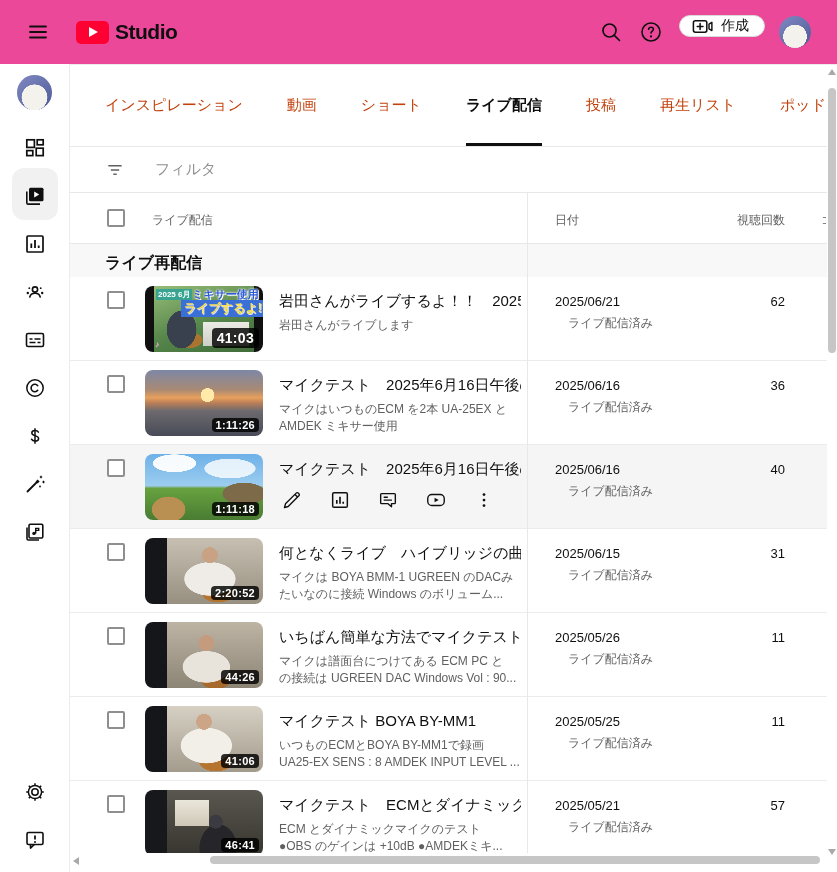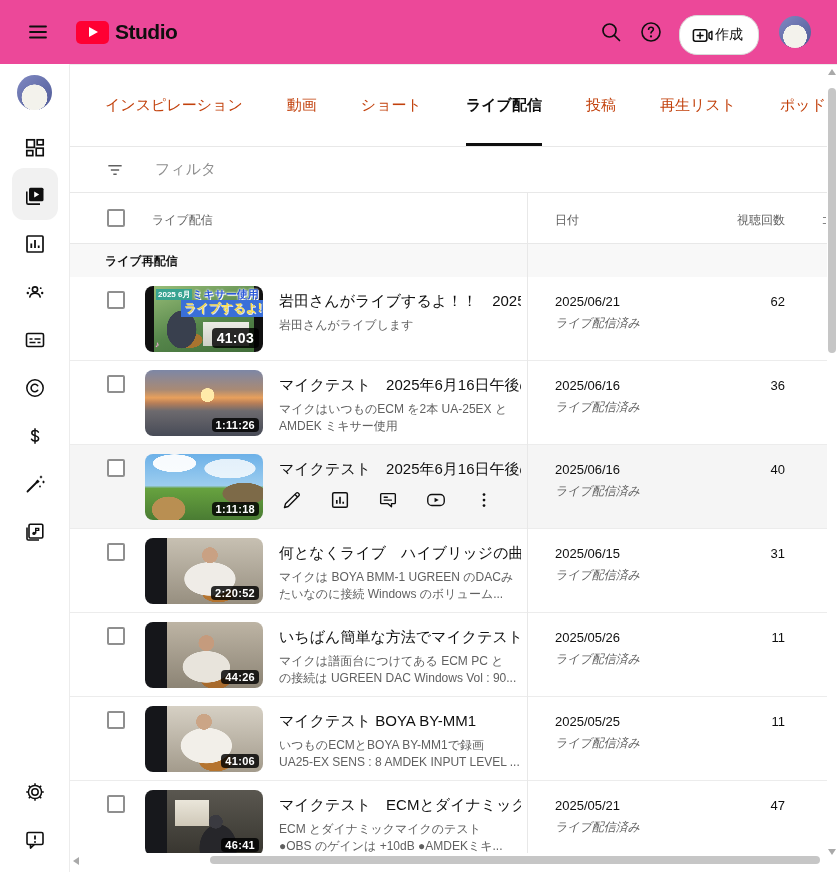--- a/index.html
+++ b/index.html
@@ -10,21 +10,21 @@
   
   .topbar { position:absolute; top:0; left:0; width:837px; height:64px; background:#ec4899; z-index:5; }
   .hamburger { position:absolute; left:24px; top:18px; width:28px; height:28px; display:flex; align-items:center; justify-content:center; cursor:pointer; }
   .logo { position:absolute; left:76px; top:20px; display:flex; align-items:center; gap:6px; }
   .logo-badge { width:33px; height:23px; border-radius:5px; background:#FF0033; display:flex; align-items:center; justify-content:center; }
   .logo-badge .tri { width:0; height:0; border-left:9px solid #fff; border-top:5.5px solid transparent; border-bottom:5.5px solid transparent; margin-left:2px; }
   .logo-text { font-size:21px; font-weight:bold; letter-spacing:-0.5px; color:#0f0f0f; }
   .tb-icon { position:absolute; top:20px; width:24px; height:24px; cursor:pointer; }
   .tb-search { left:599px; }
   .tb-help  { left:639px; }
-  .create-btn { position:absolute; left:679px; top:15px; height:40px; padding:0 15px 0 11px; border:1px solid #d9d9d9; border-radius:18px; display:flex; align-items:center; gap:1px; background:#fff; cursor:pointer; }
+  .create-btn { position:absolute; left:679px; top:15px; height:22px; padding:0 15px 0 11px; border:1px solid #d9d9d9; border-radius:18px; display:flex; align-items:center; gap:7px; background:#fff; cursor:pointer; }
   .create-btn span { font-size:14px; color:#0f0f0f; }
   .avatar { border-radius:50%; background:radial-gradient(circle at 50% 64%, #f3f2ec 0 45%, rgba(0,0,0,0) 46%), linear-gradient(140deg,#8089c2,#4e5996); cursor:pointer; }
   .tb-avatar { position:absolute; left:779px; top:16px; width:32px; height:32px; }
 
   
   .sidebar { position:absolute; top:64px; left:0; width:70px; height:808px; background:#fff; border-right:1px solid #ececec; z-index:4; }
   .sb-avatar { position:absolute; left:17px; top:11px; width:35px; height:35px; }
   .sb-item { position:absolute; left:23px; width:24px; height:24px; cursor:pointer; }
   .sb-active-bg { position:absolute; left:12px; top:104px; width:46px; height:52px; background:#f1f1f1; border-radius:12px; }
   svg.ic { display:block; }
@@ -44,37 +44,37 @@
   .chk { width:18px; height:18px; border:2px solid #8f8f8f; border-radius:2px; background:#fff; cursor:pointer; }
   .th-chk { position:absolute; left:37px; top:16px; }
   .th-title { position:absolute; left:82px; top:19px; }
   .th-date { position:absolute; left:485px; top:19px; }
   .th-views { position:absolute; left:545px; width:170px; top:19px; text-align:right; }
   .th-clip { position:absolute; left:751px; top:19px; width:5px; overflow:hidden; white-space:nowrap; }
   .col-divider { position:absolute; left:457px; top:128px; width:1px; height:660px; background:#e8e8e8; z-index:2; }
   .table-right-edge { position:absolute; left:757px; top:128px; width:1px; height:660px; background:#e8e8e8; z-index:2; }
 
   .section-bar { position:absolute; top:179px; left:0; width:757px; height:33px; background:#f8f8f8; }
-  .section-bar span { position:absolute; left:35px; top:9px; font-size:12px; color:#0f0f0f; font-weight:bold; }
+  .section-bar span { position:absolute; left:35px; top:9px; font-size:16px; color:#0f0f0f; font-weight:bold; }
 
   .rows { position:absolute; top:212px; left:0; width:757px; }
   .vrow { position:relative; width:757px; height:84px; border-bottom:1px solid #ececec; background:#fff; cursor:pointer; }
   .vrow.hover { background:#f5f5f5; }
   .cell-chk { position:absolute; left:37px; top:14px; }
   .thumb { position:absolute; left:75px; top:9px; width:118px; height:66px; border-radius:8px; overflow:hidden; }
   .dur { position:absolute; right:4px; bottom:4px; background:rgba(0,0,0,.82); color:#fff; font-weight:bold; font-size:11px; padding:1px 4px; border-radius:4px; letter-spacing:.3px; }
   .dur.big { font-size:14px; padding:2px 5px; }
   .cell-main { position:absolute; left:209px; top:15px; width:242px; }
   .v-title { font-size:15px; color:#0f0f0f; white-space:nowrap; overflow:hidden; }
   .v-desc { margin-top:6px; font-size:12px; color:#606060; line-height:17px; }
   .v-desc span { display:block; white-space:nowrap; overflow:hidden; }
   .actions { position:absolute; left:211px; top:44px; display:flex; gap:26px; }
   .actions .act { width:22px; height:22px; cursor:pointer; }
   .cell-date { position:absolute; left:485px; top:17px; font-size:13px; color:#0f0f0f; }
-  .cell-status { position:absolute; left:485px; top:38px; font-size:12px; color:#606060;font-style:italic; }
+  .cell-status { position:absolute; left:498px; top:38px; font-size:12px; color:#606060; }
   .cell-views { position:absolute; left:545px; width:170px; top:17px; text-align:right; font-size:13px; color:#0f0f0f; }
 
   
   .v1 { background:
     linear-gradient(#101010,#101010) 0 0/9px 100% no-repeat,
     linear-gradient(#101010,#101010) 100% 0/9px 100% no-repeat,
     radial-gradient(ellipse 15px 19px at 31% 66%, #39404e 98%, rgba(0,0,0,0) 100%) no-repeat,
     radial-gradient(ellipse 14px 8px at 37% 82%, #a8742f 98%, rgba(0,0,0,0) 100%) no-repeat,
     linear-gradient(#ececE6,#cdd0c6) 58px 36px/46px 24px no-repeat,
     linear-gradient(160deg,#9bc07a,#55854a 55%,#3f6b38); }
@@ -445,21 +445,21 @@
           </div>
         <div class="cell-main">
           <div class="v-title">マイクテスト　ECMとダイナミック</div>
           <div class="v-desc">
               <span>ECM とダイナミックマイクのテスト</span>
               <span>●OBS のゲインは +10dB ●AMDEKミキ...</span>
             </div>
         </div>
         <div class="cell-date">2025/05/21</div>
         <div class="cell-status">ライブ配信済み</div>
-        <div class="cell-views">47</div>
+        <div class="cell-views">57</div>
       </div>
 
     </div>
 
     <div class="hscroll">
       <div class="arr arr-left"></div>
       <div class="hthumb"></div>
       <div class="arr arr-right"></div>
     </div>
     <div class="vscroll">

